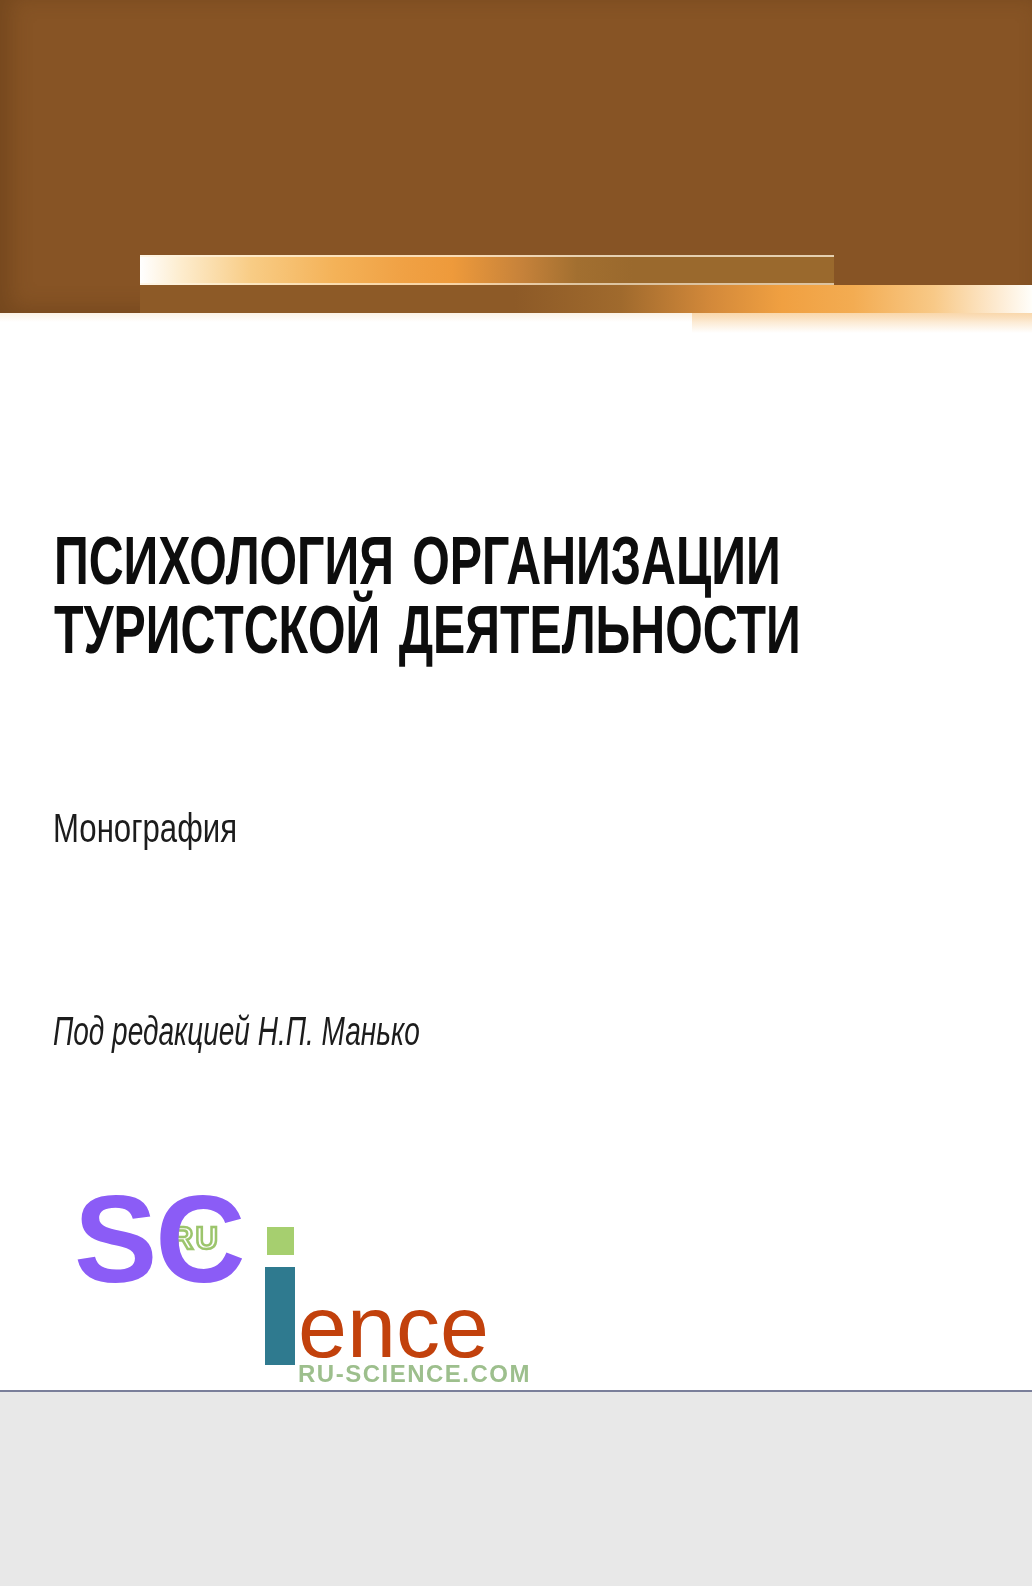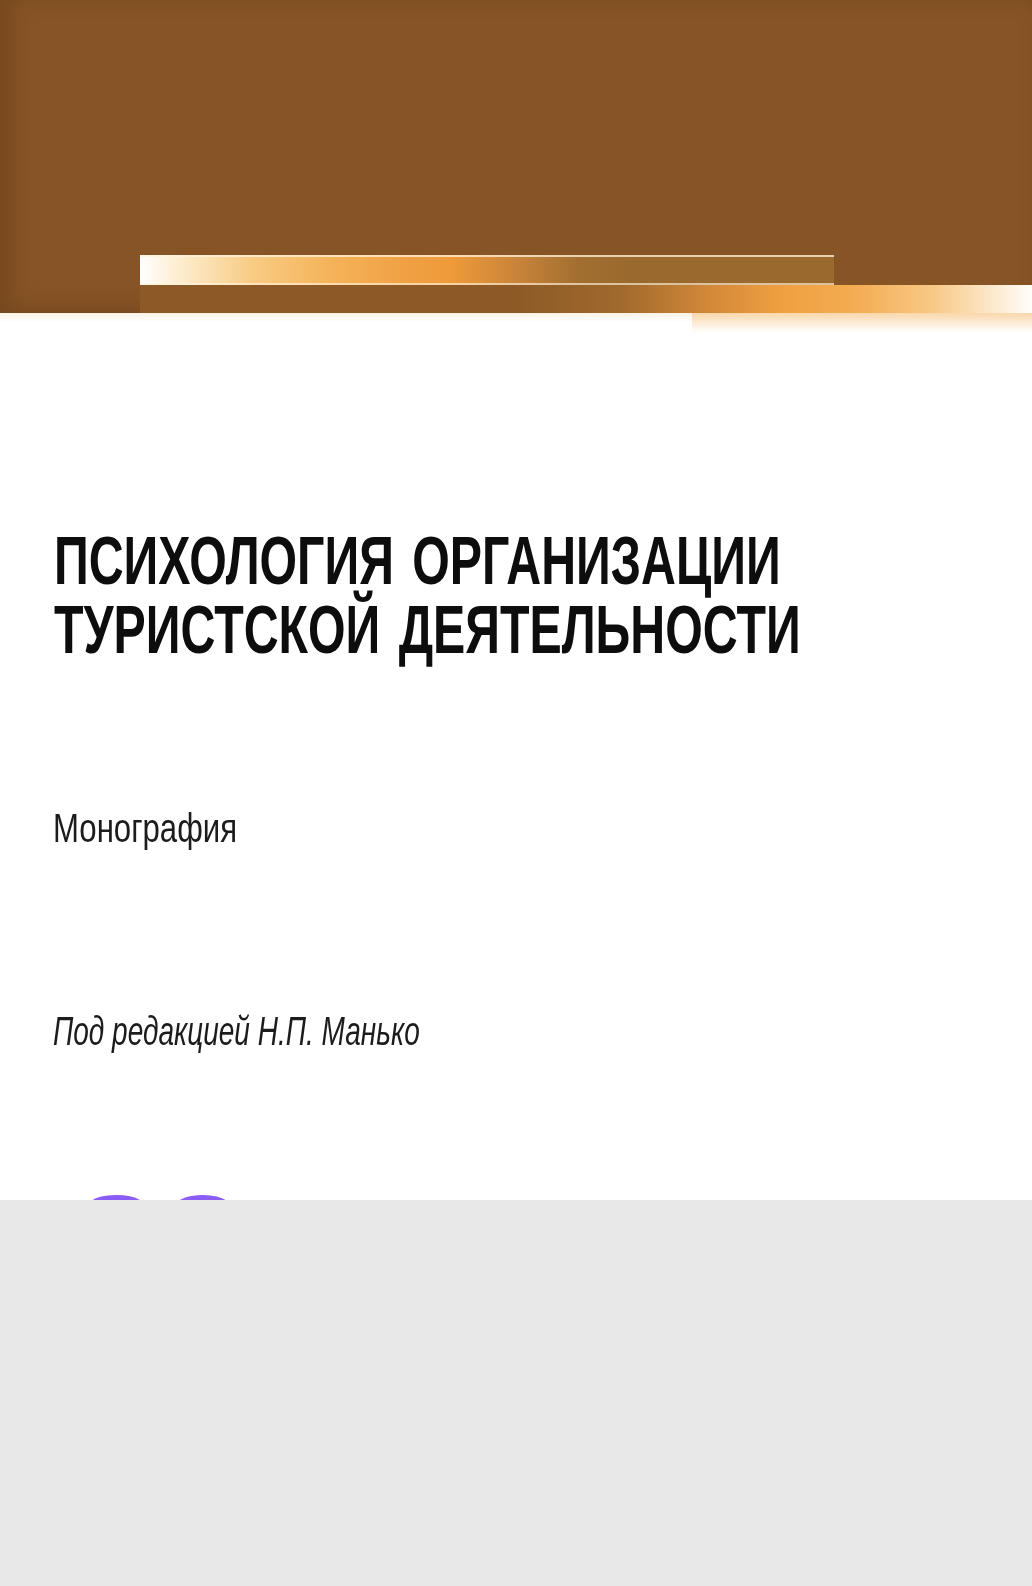--- a/index.html
+++ b/index.html
@@ -1,18 +1,18 @@
 <!DOCTYPE html>
 <html><head>
 <meta charset="utf-8">
 <style>
   html,body{margin:0;padding:0;background:#e8e8e8;}
   *{box-sizing:border-box;}
   .cover{
-    position:relative;width:1032px;height:1200px;margin:0 auto;
+    position:relative;width:1032px;height:1392px;margin:0 auto;
     background:#ffffff;overflow:hidden;
     font-family:"Liberation Sans", sans-serif;
   }
   
   .header-band{
     position:absolute;left:0;top:0;width:1032px;height:313px;
     background:#875425;
     box-shadow:inset 10px -4px 22px rgba(70,40,12,0.28);
   }
   .ribbon-top{

